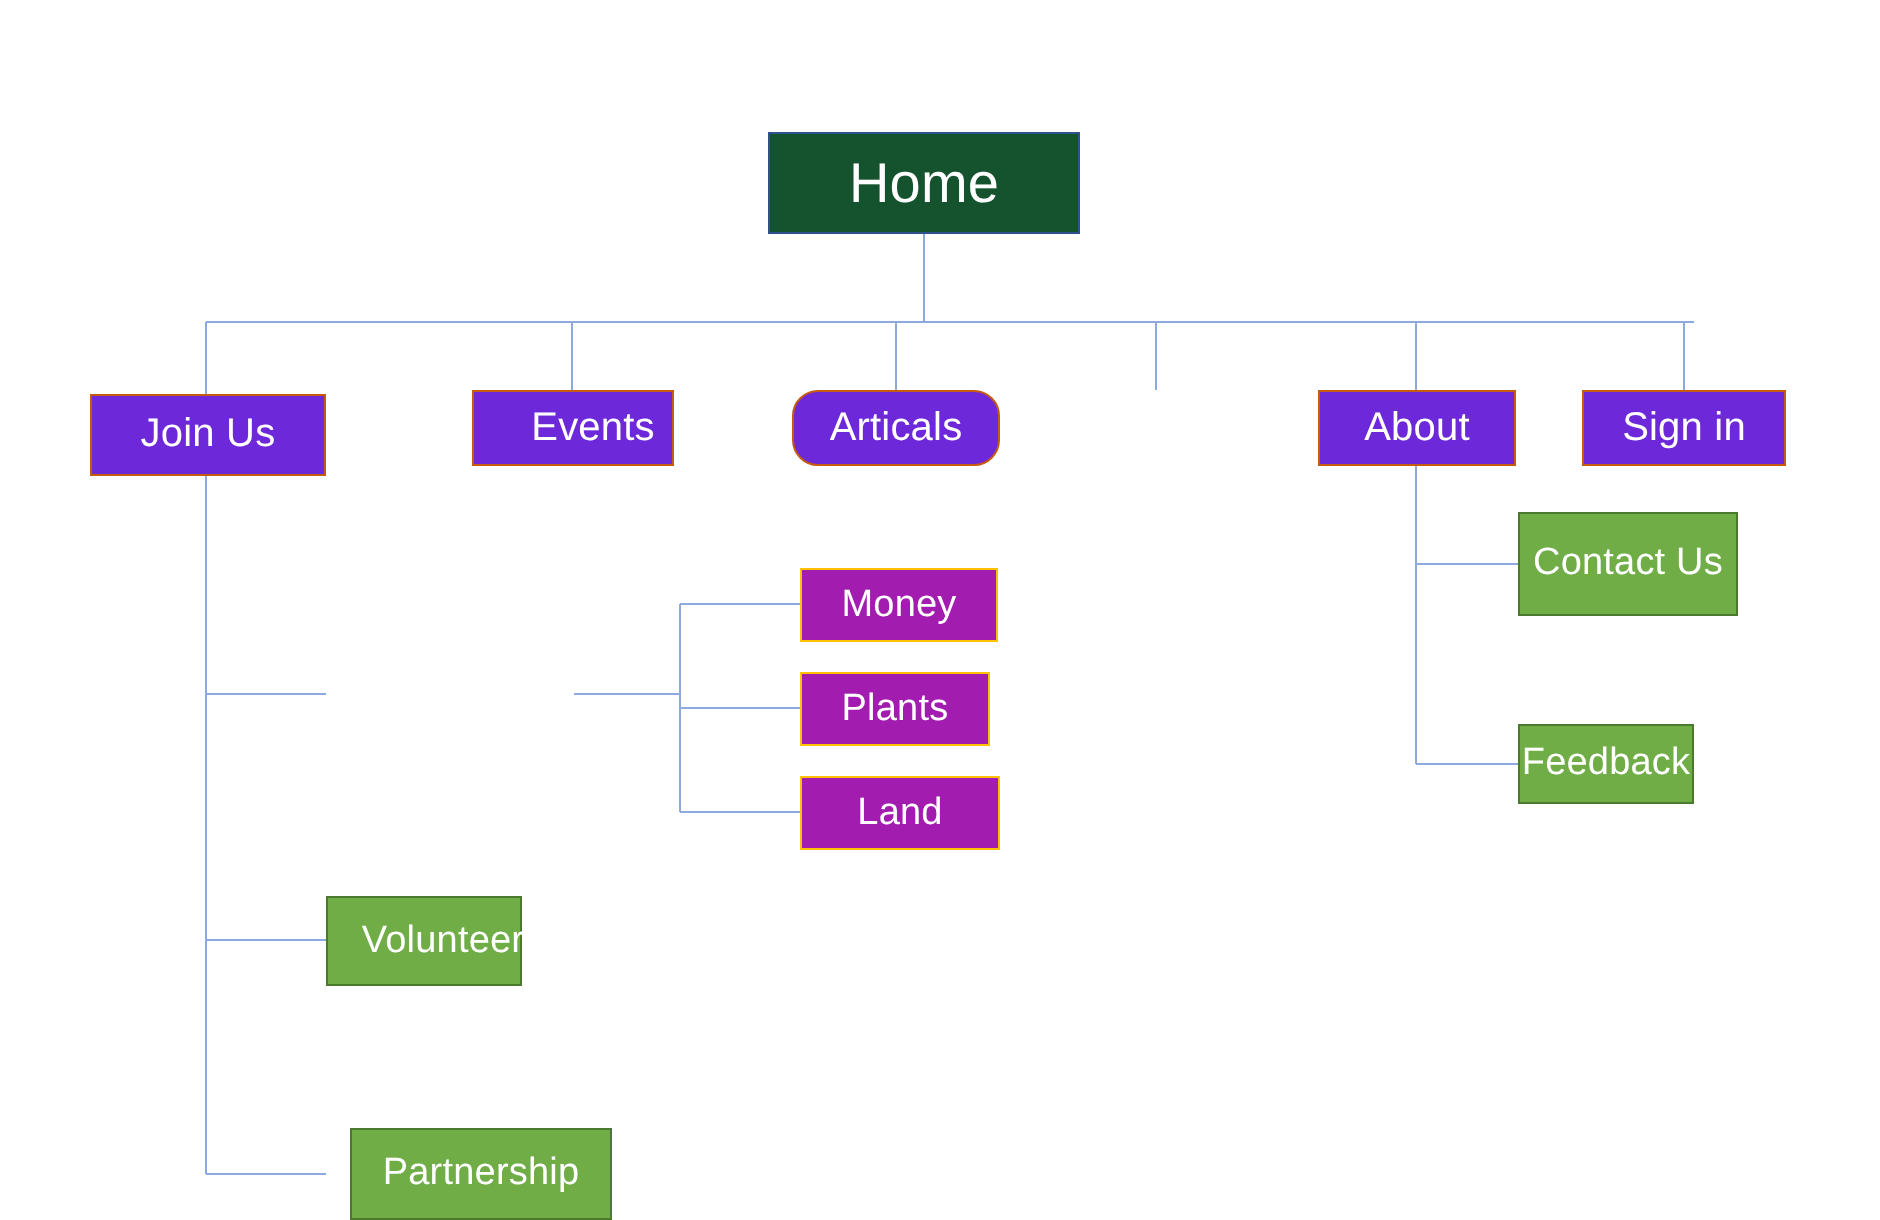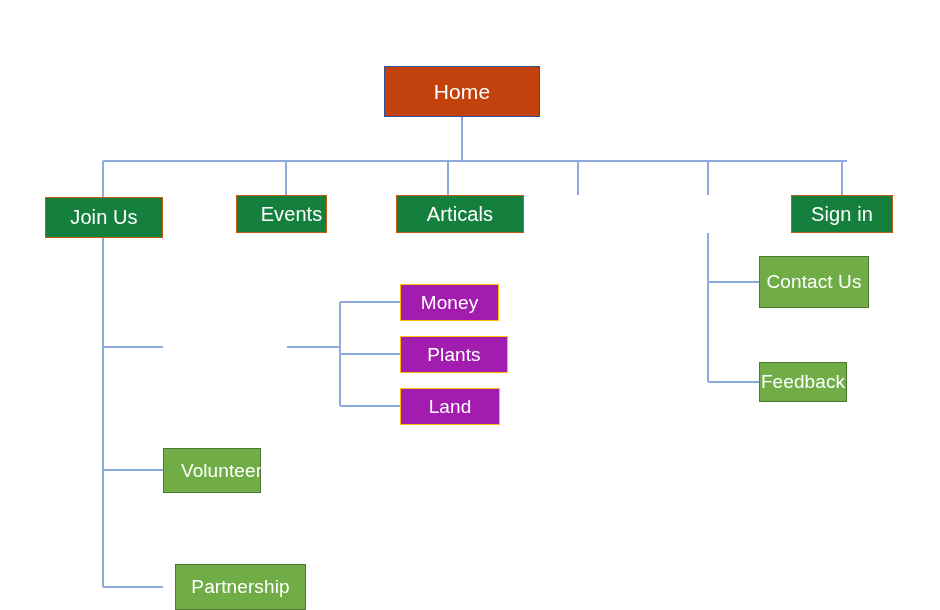--- a/index.html
+++ b/index.html
@@ -29,26 +29,26 @@
     display: flex;
     align-items: center;
     justify-content: center;
     text-align: center;
     color: #ffffff;
     line-height: 1.12;
     letter-spacing: 0.1px;
     z-index: 2;
   }
   .node-root {
-    background: #c2410c;
+    background: #14532d;
     border: 1px solid #2F528F;
-    font-size: 21px;
+    font-size: 28px;
   }
   .node-section {
-    background: #15803d;
+    background: #6d28d9;
     border: 1px solid #C55A11;
     font-size: 20px;
   }
   .node-sub {
     background: #70AD47;
     border: 1px solid #4B7A2E;
     font-size: 19px;
   }
   .node-leaf {
     background: #a21caf;
@@ -93,48 +93,51 @@
   </svg>
 
   <div class="node node-root" style="left:384px; top:66px; width:156px; height:51px;">
     <span>Home</span>
   </div>
 
   <div class="node node-section" style="left:45px; top:197px; width:118px; height:41px;">
     <span>Join Us</span>
   </div>
 
-  <div class="node node-section" style="left:236px; top:195px; width:91px; height:38px;padding-left:20px;">
+  <div class="node node-section" style="left:236px; top:195px; width:101px; height:38px;padding-left:20px;">
     <span>Events</span>
   </div>
 
-  <div class="node node-section" style="left:396px; top:195px; width:128px; height:38px;">
+  <div class="node node-section" style="left:396px; top:195px; width:104px; height:38px;border-radius:13px;">
     <span>Articals</span>
   </div>
 
 
+  <div class="node node-section" style="left:659px; top:195px; width:99px; height:38px;">
+    <span>About</span>
+  </div>
 
   <div class="node node-section" style="left:791px; top:195px; width:102px; height:38px;">
     <span>Sign in</span>
   </div>
 
 
   <div class="node node-sub" style="left:163px; top:448px; width:98px; height:45px;padding-left:19px;">
     <span>Volunteer</span>
   </div>
 
   <div class="node node-sub" style="left:163px; top:564px; width:131px; height:46px;margin-left:12px;">
     <span>Partnership</span>
   </div>
 
   <div class="node node-leaf" style="left:400px; top:284px; width:99px; height:37px;">
     <span>Money</span>
   </div>
 
-  <div class="node node-leaf" style="left:400px; top:336px; width:108px; height:37px;">
+  <div class="node node-leaf" style="left:400px; top:336px; width:95px; height:37px;">
     <span>Plants</span>
   </div>
 
   <div class="node node-sub" style="left:759px; top:256px; width:110px; height:52px;">
     <span>Contact Us</span>
   </div>
 
   <div class="node node-leaf" style="left:400px; top:388px; width:100px; height:37px;">
     <span>Land</span>
   </div>

